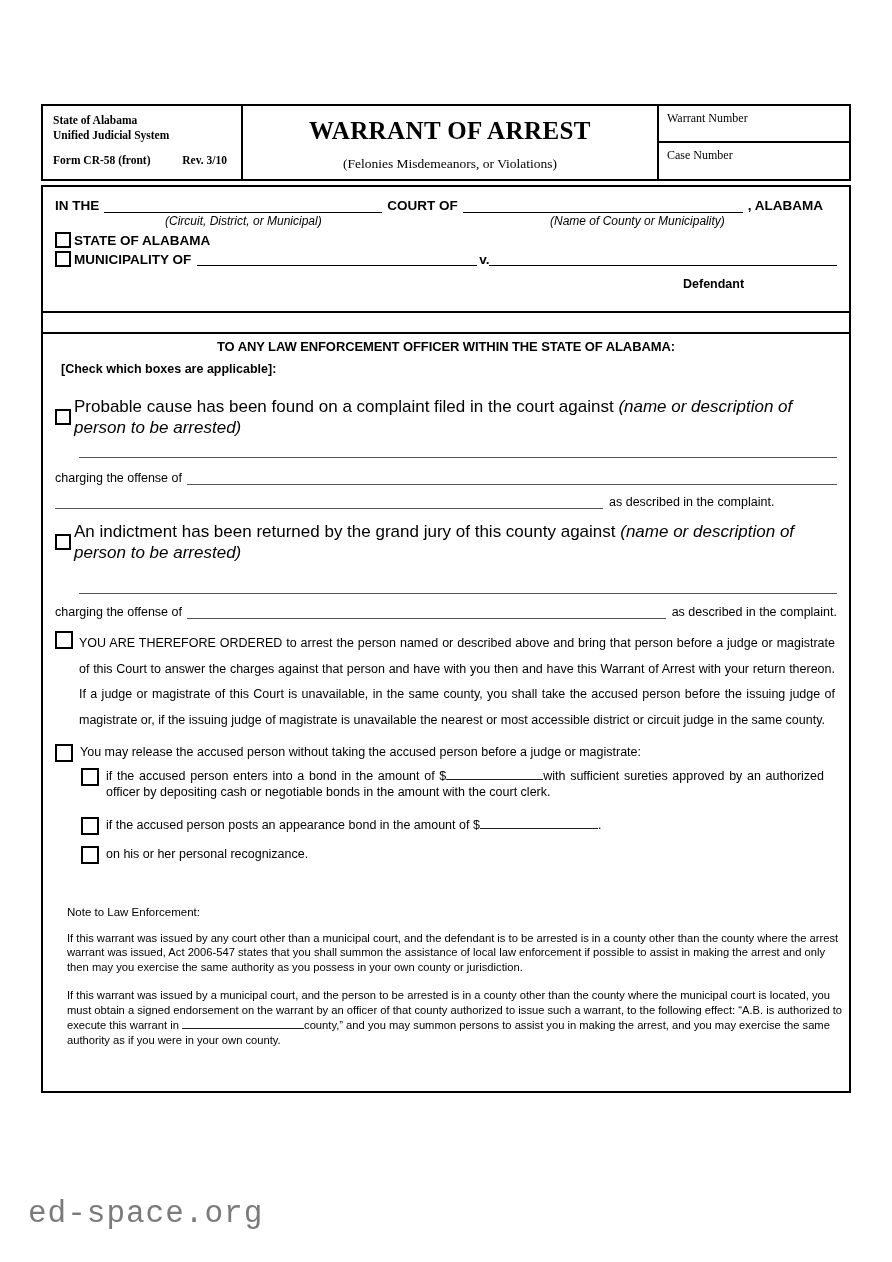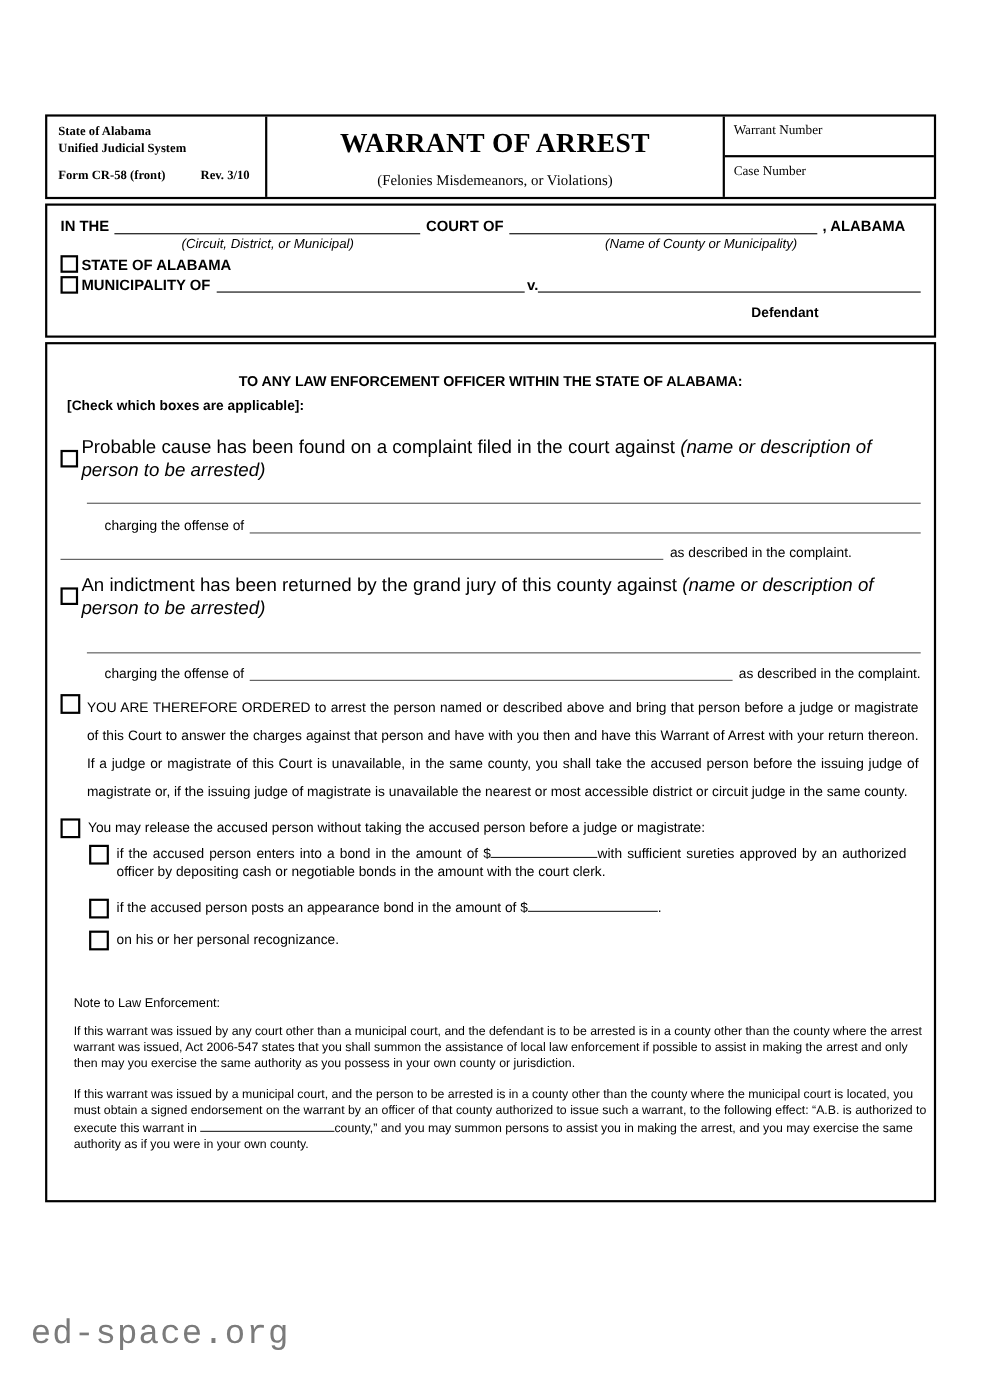--- a/index.html
+++ b/index.html
@@ -89,21 +89,21 @@
   .hdr-right .cell.top {
     border-bottom: 2px solid #000;
   }
 
   
   .caption-box {
     position: absolute;
     left: 41px;
     top: 185px;
     width: 810px;
-    height: 122px;
+    height: 149px;
     border: 2px solid #000;
     box-sizing: border-box;
     padding: 11px 12px 0 12px;
   }
   .court-line {
     font-size: 13.5px;
     font-weight: bold;
     display: flex;
     align-items: flex-end;
     white-space: nowrap;
@@ -220,21 +220,20 @@
   .rule-indict {
     margin: 30px 0 0 24px;
     width: 758px;
   }
 
   .charging {
     display: flex;
     align-items: flex-end;
     font-size: 12.5px;
     white-space: nowrap;
-    margin-left: 40px;
   }
   .charging .line {
     border-bottom: 1.1px solid #555;
     height: 12px;
     margin-left: 5px;
   }
   .ch1 { margin-top: 13px; }
   .ch1 .line { width: 657px; }
   .ch2row { margin-top: 10px; display: flex; align-items: flex-end; font-size: 12.5px; }
   .ch2row .line { border-bottom: 1.1px solid #555; height: 12px; width: 548px; }

